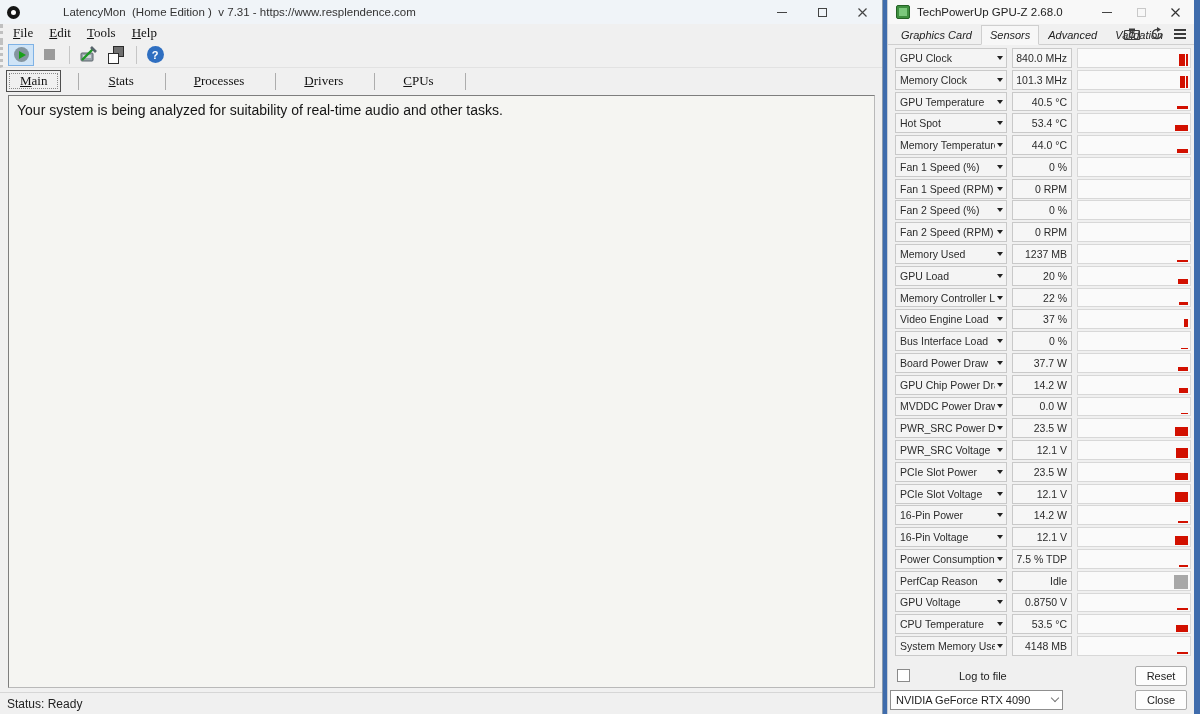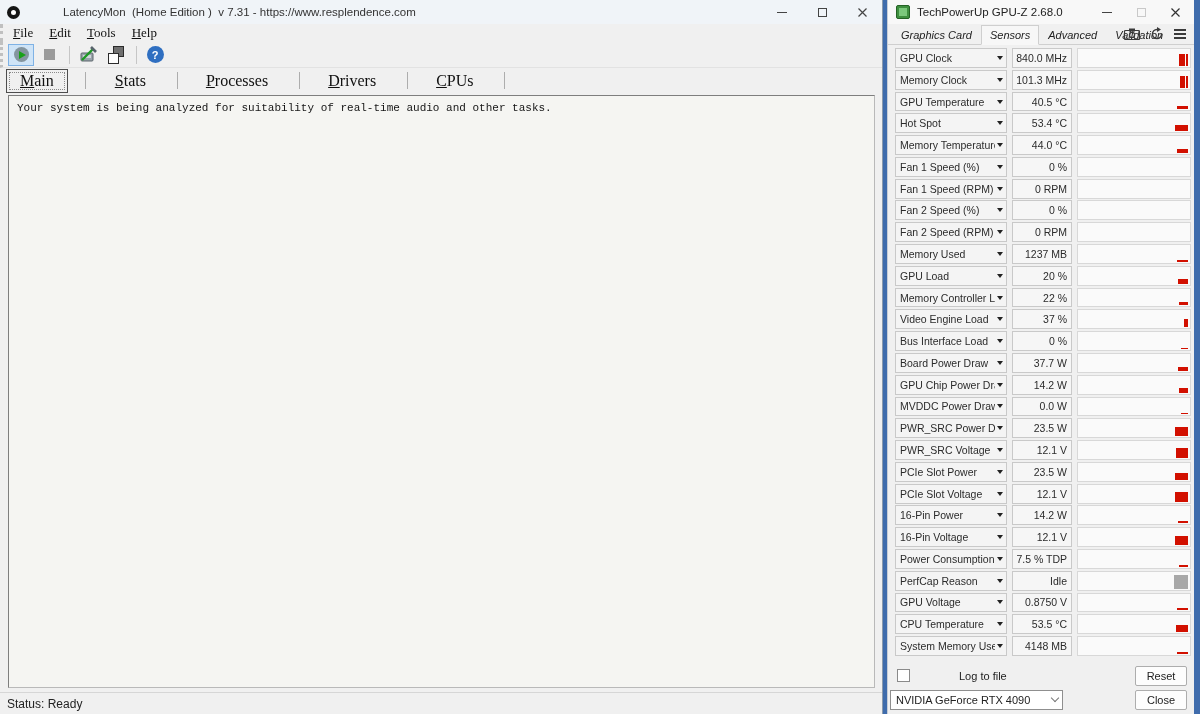--- a/index.html
+++ b/index.html
@@ -30,28 +30,28 @@
   .icon-play-circle { width:15px; height:15px; border-radius:50%; background:#84959f; position:relative; }
   .icon-play-circle::after { content:''; position:absolute; left:5px; top:3.5px; border-left:7px solid #19a119; border-top:4px solid transparent; border-bottom:4px solid transparent; }
   .icon-stop-square { width:11px; height:11px; background:#9b9b9b; }
   .icon-layers { position:relative; width:18px; height:18px; }
   .icon-layers .back { position:absolute; right:1px; top:0; width:11px; height:11px; background:#6f6f6f; border:1px solid #2b2b2b; }
   .icon-layers .front { position:absolute; left:1px; bottom:0; width:11px; height:11px; background:#fdfdfd; border:1px solid #2b2b2b; }
   .icon-help { width:17px; height:17px; border-radius:50%; background:#2f6fc1; color:#fff; font-weight:bold; font-size:11px; display:flex; align-items:center; justify-content:center; }
   .icon-help::after { content:'?'; }
 
   .lm-tabbar { position:absolute; left:0; top:68px; width:100%; height:26px; display:flex; align-items:center; padding-left:6px;
-               font-family:"Liberation Serif", serif; font-size:16px; color:#111; }
+               font-family:"Liberation Serif", serif; font-size:13px; color:#111; }
   .lm-tab { position:relative; padding:2px 13px; margin-right:34px; cursor:default; }
   .lm-tab::after { content:''; position:absolute; right:-19px; top:2px; height:17px; width:1px; background:#adadad; }
   .lm-tab.active { border:1px solid #4e4e4e; outline:1px dotted #8a8a8a; outline-offset:-4px; background:#f0f0f0; }
 
   .lm-content { position:absolute; left:8px; top:95px; width:867px; height:593px; background:#f5f5f2;
                 border:1px solid #7e7e7e; border-right-color:#b9b9b9; border-bottom-color:#b9b9b9; }
-  .lm-maintext { padding:6px 8px; font-family:Liberation Mono, monospace; font-size:11px; color:#151515; white-space:pre; }
+  .lm-maintext { padding:6px 8px; font-family:Liberation Sans, sans-serif; font-size:14px; color:#151515; white-space:pre; }
   .lm-statusbar { position:absolute; left:0; top:692px; width:100%; height:22px; border-top:1px solid #d6d6d6;
                   display:flex; align-items:center; padding-left:7px; font-size:12px; color:#222; background:#f0f0f0; }
 
   
   .gz-window { position:absolute; left:887px; top:0; width:307px; height:714px; background:#f0f0f0; border-left:1px solid #c7cdd6; }
   .gz-titlebar { position:absolute; left:0; top:0; width:100%; height:24px; background:#f8f8f8; display:flex; align-items:center; padding-left:8px; }
   .gz-logo { width:14px; height:14px; border-radius:2px; background:#3f8f3f; border:1px solid #256325; margin-right:7px; position:relative; }
   .gz-logo::after { content:''; position:absolute; left:2px; top:2px; width:8px; height:8px; background:#7cc87c; }
   .gz-title { font-size:11.5px; color:#222; }
   .gz-controls { position:absolute; right:2px; top:0; height:24px; display:flex; }

